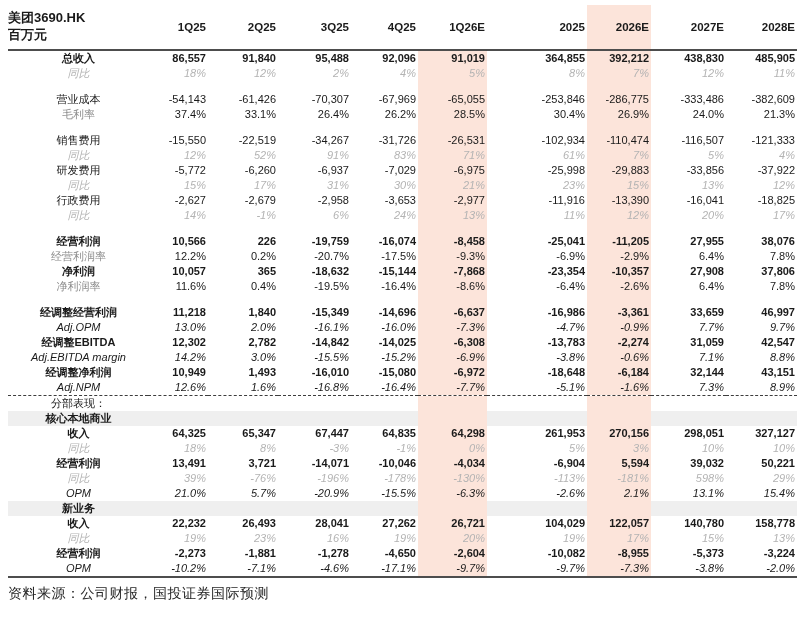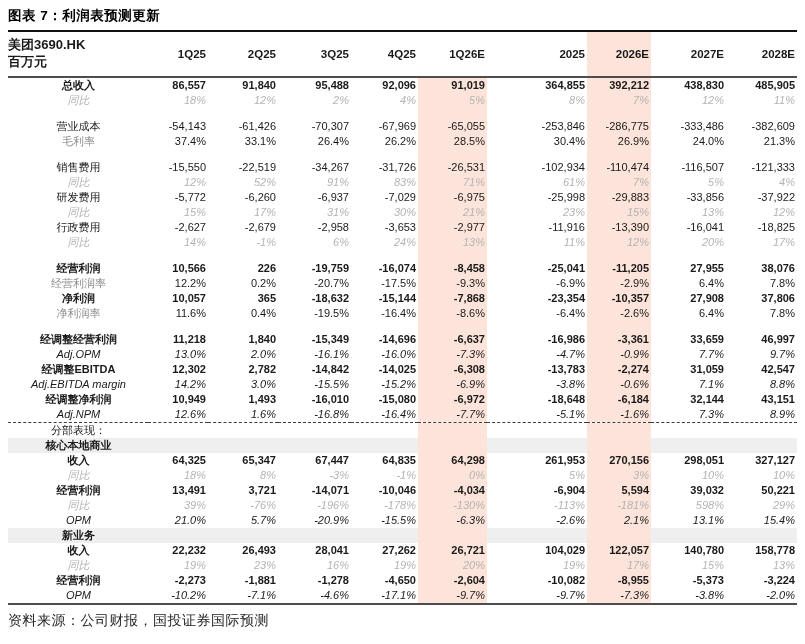--- a/index.html
+++ b/index.html
@@ -36,21 +36,20 @@
   tr.r-section td { font-weight:normal; }
   tr.r-spacer td { height:11px; }
   tr.dashed-after td { border-bottom:1px dashed #3d3d3d; }
   tbody tr.last-row td { border-bottom:2px solid var(--rule); }
   .source-note { margin-top:7px; font-size:14px; color:#262626; letter-spacing:0.5px; }
 </style>
 </head>
 <body>
 
 <div class="page">
-  <div class="fig-title">图表 7：利润表预测更新</div>
 
   <table>
     <colgroup>
       <col style="width:140px">
       <col style="width:60px">
       <col style="width:70px">
       <col style="width:73px">
       <col style="width:67px">
       <col style="width:69px">
       <col style="width:100px">

